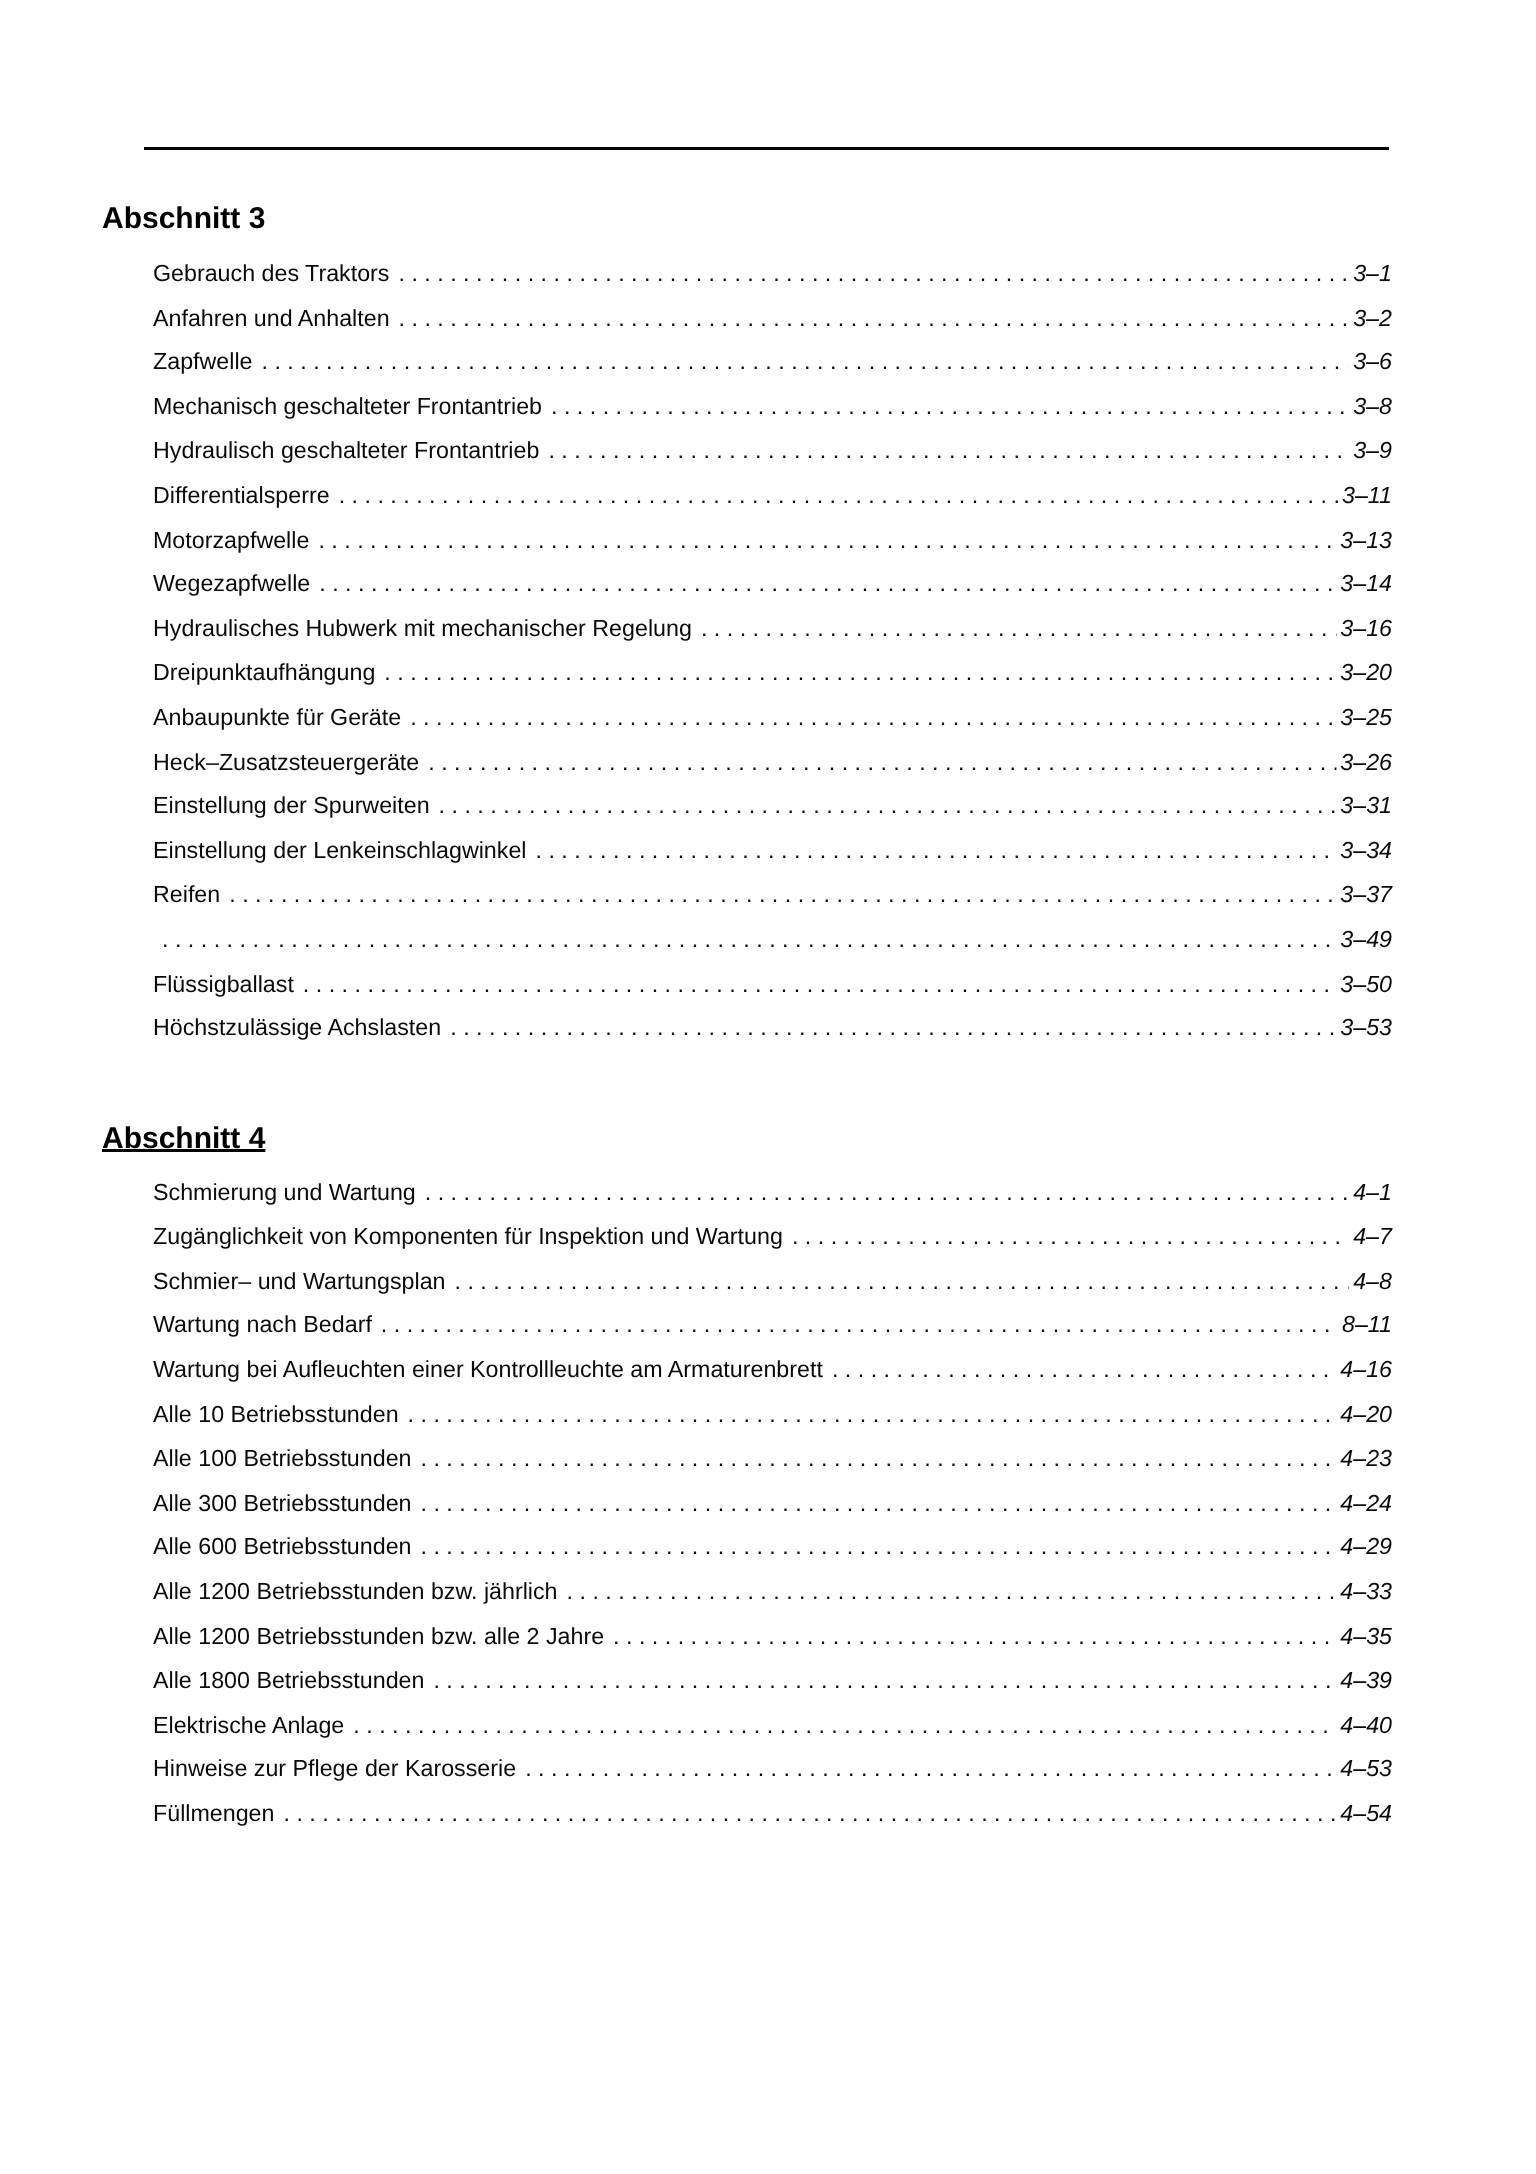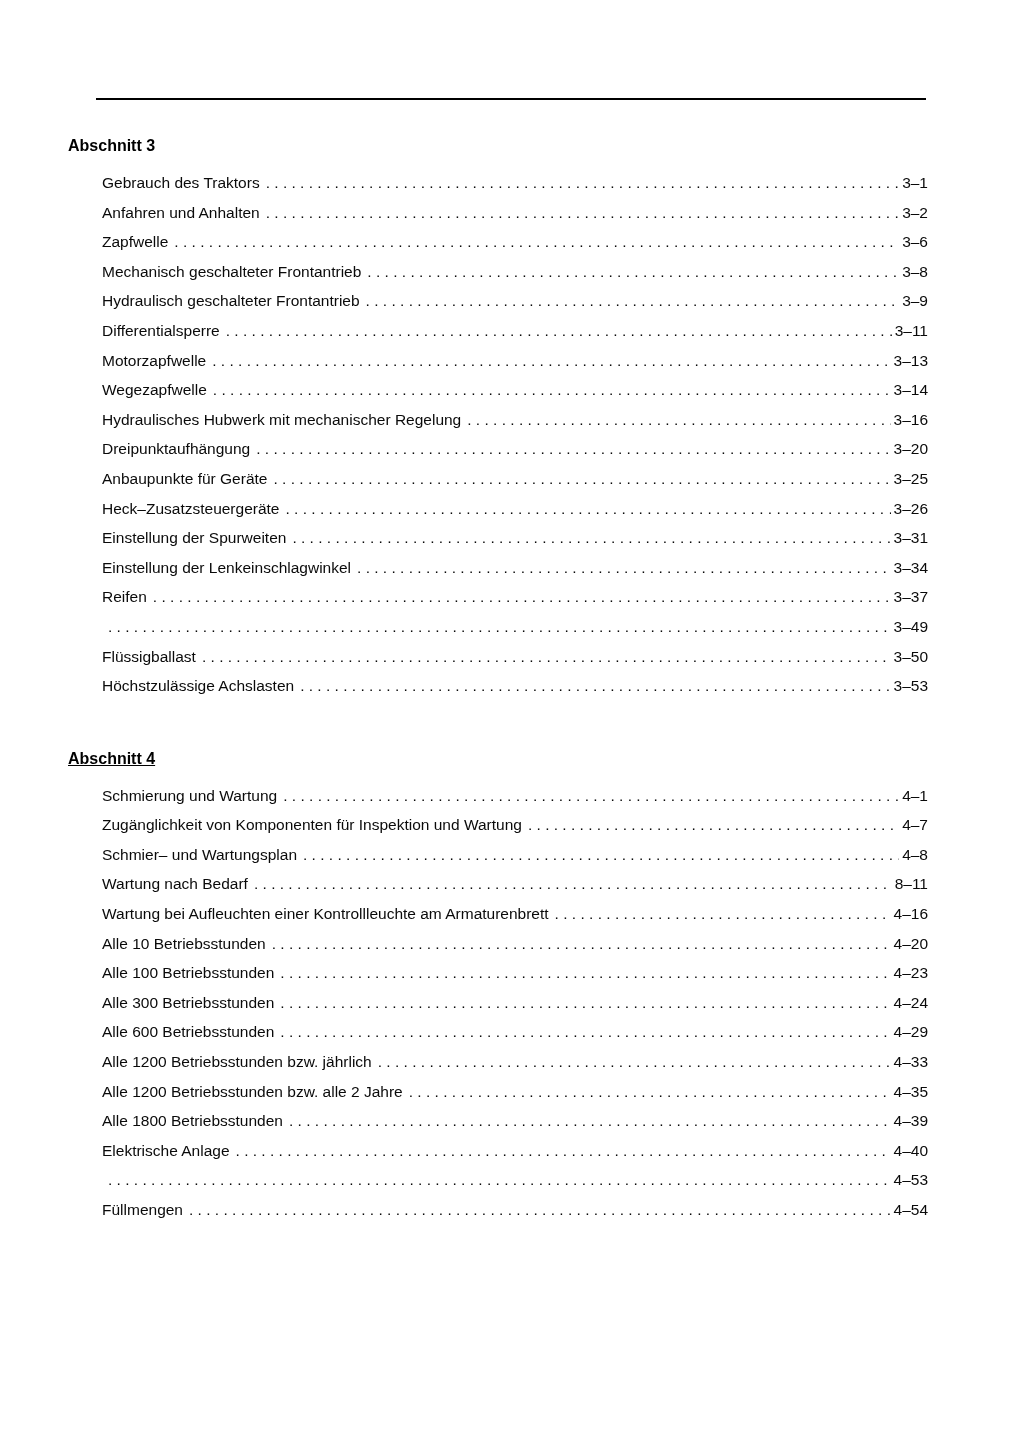--- a/index.html
+++ b/index.html
@@ -19,21 +19,21 @@
     height: 1449px;
     box-sizing: border-box;
     position: relative;
   }
   .top-rule {
     border: none;
     border-top: 2px solid #000000;
     margin: 98px 98px 0 96px;
   }
   .toc-section .section-heading {
-    font-size: 16px;
+    font-size: 20px;
     font-weight: bold;
     color: #000000;
     margin: 34px 0 10px 68px;
     line-height: 24px;
   }
   .toc-section + .toc-section .section-heading {
     margin-top: 46px;
     text-decoration: underline;
   }
   .entries {
@@ -58,20 +58,21 @@
     margin: 0 3px 0 6px;
     min-width: 12px;
   }
   .toc-dots::after {
     content: ". . . . . . . . . . . . . . . . . . . . . . . . . . . . . . . . . . . . . . . . . . . . . . . . . . . . . . . . . . . . . . . . . . . . . . . . . . . . . . . . . . . . . . . . . . . . . . . . . . . . . . . . . . . . . . . . . . . . . . . . . . . . . . . . . . . . . . . . . . . . . . . . . . . . . . . . . . . . . . . . . . . . . . . .";
   }
   .toc-page {
     white-space: nowrap;
     flex: 0 0 auto;
     text-align: center;
+    font-style: italic;
   }
 </style>
 </head>
 <body>
 
 <div class="page">
   <hr class="top-rule">
   <div id="sections">
   <section class="toc-section">
     <h2 class="section-heading">Abschnitt 3</h2>
@@ -262,20 +263,21 @@
     <span class="toc-page">4–39</span>
   </div>
 
   <div class="toc-row">
     <span class="toc-title">Elektrische Anlage</span>
     <span class="toc-dots"></span>
     <span class="toc-page">4–40</span>
   </div>
 
   <div class="toc-row">
+    <span class="toc-title">Hinweise zur Pflege der Karosserie</span>
     <span class="toc-dots"></span>
     <span class="toc-page">4–53</span>
   </div>
 
   <div class="toc-row">
     <span class="toc-title">Füllmengen</span>
     <span class="toc-dots"></span>
     <span class="toc-page">4–54</span>
   </div>
 </div>

